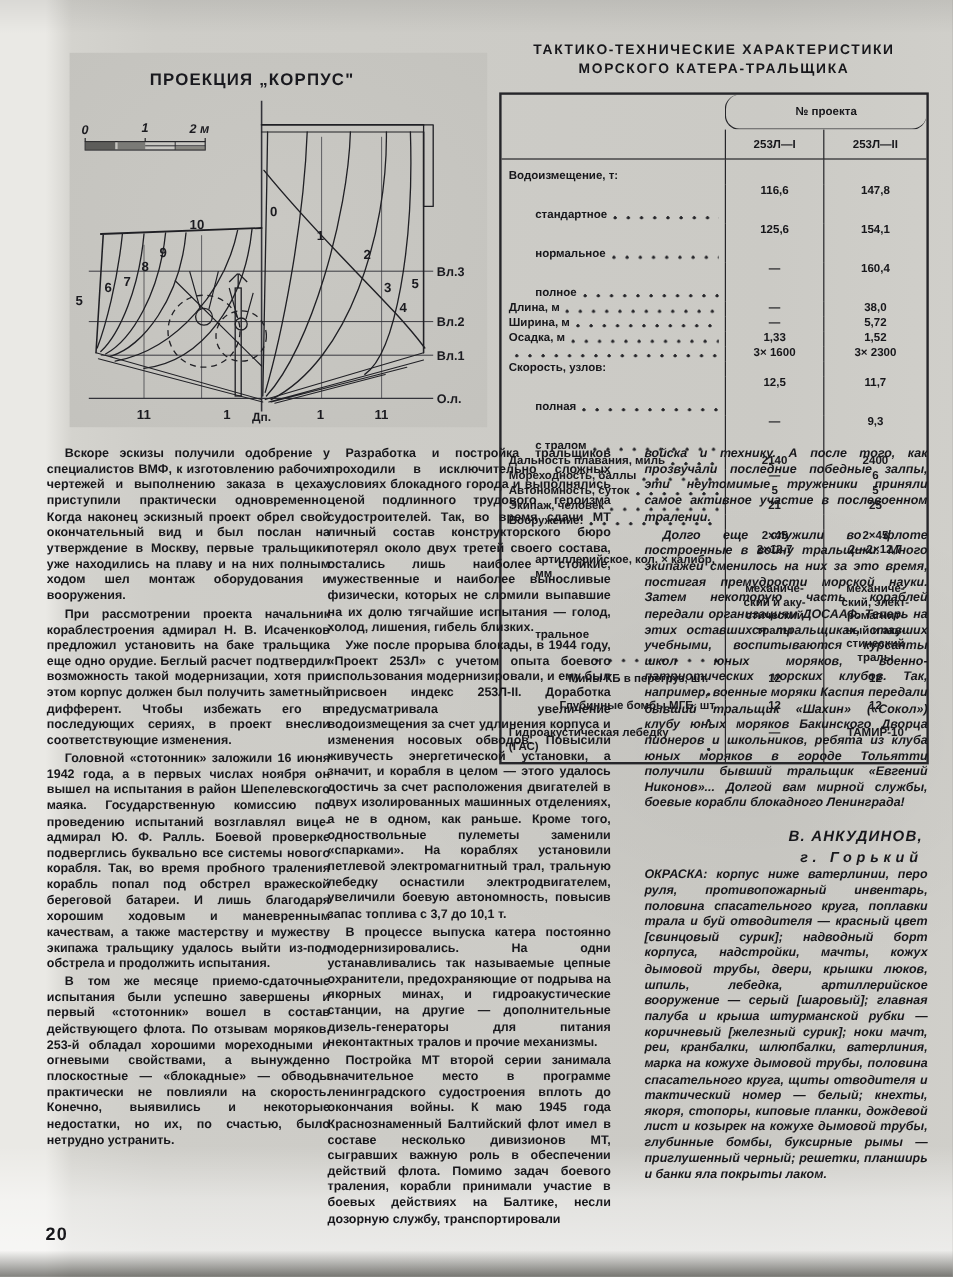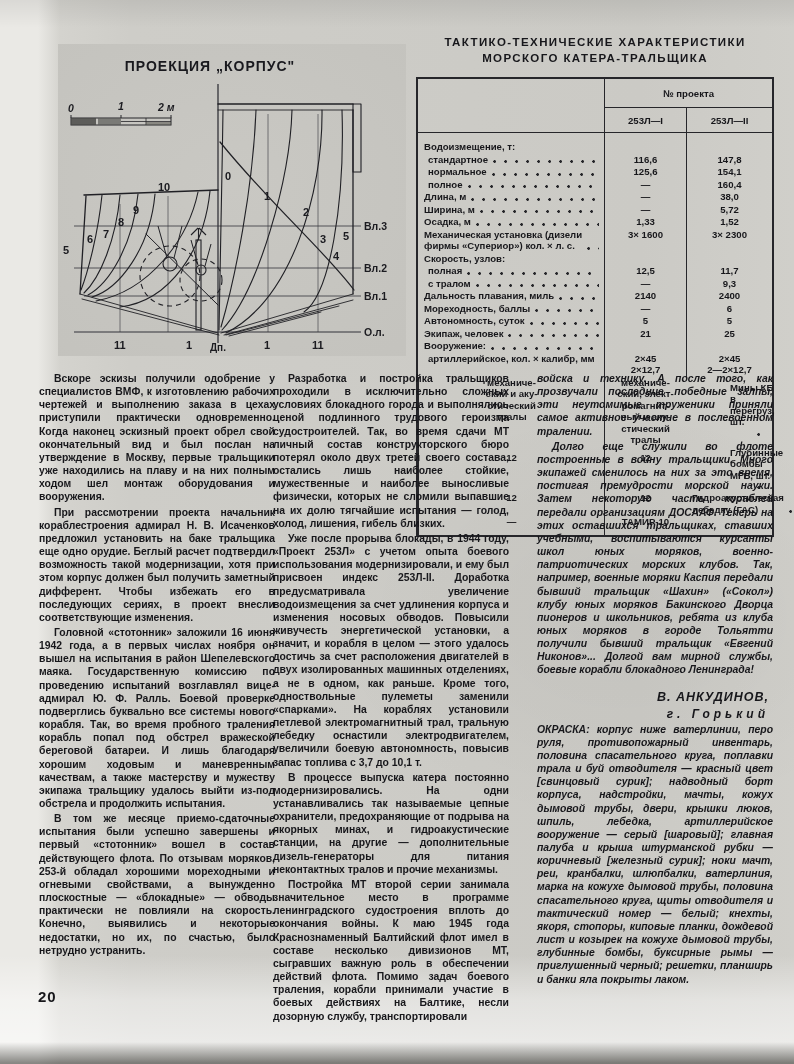--- a/index.html
+++ b/index.html
@@ -23,43 +23,43 @@
   
   .tblock{position:absolute;left:416px;top:34px;width:358px;}
   .tbltitle{text-align:center;font-weight:bold;font-size:11.5px;line-height:16px;letter-spacing:1.4px;}
   .ttable{
     margin-top:11px;border:2px solid #26262a;
     display:grid;grid-template-columns:1fr 82px 86px;
     font-size:9.6px;font-weight:bold;line-height:11.5px;
   }
   .ttable > div{min-height:2px;}
   .h-blank{border:none;}
-  .h-group{grid-column:2/4;border-left:1.6px solid #26262a;border-bottom:1.3px solid #26262a;text-align:center;padding:9px 0 7px;}
+  .h-group{grid-column:2/4;border-left:1.6px solid #26262a;border-bottom:1.3px solid #26262a;text-align:center;padding:9px 0 7px;border-radius:12px;}
   .h-sub{border-left:1.6px solid #26262a;border-bottom:1.3px solid #26262a;text-align:center;padding:7px 0 6px;}
   .h-blank2{border-bottom:1.3px solid #26262a;}
-  .cl{padding:0 2px 1px 6px;display:flex;align-items:flex-start;}
+  .cl{padding:0 2px 1px 6px;display:flex;align-items:center;}
   .cl .lbl{white-space:pre-line;}
-  .cl.ind1{padding-left:10px;}
+  .cl.ind1{padding-left:28px;margin-top:20px;}
   .cl.ind2{padding-left:44px;flex-direction:column;}
   .dots{
     flex:1 1 auto;align-self:flex-end;height:10px;min-width:10px;margin:0 3px 0 5px;
     background:radial-gradient(circle at 1.6px 6.5px,#26262a 1.1px,transparent 1.6px) 0 0/11px 10px repeat-x;
   }
   .cv{border-left:1.6px solid #26262a;text-align:center;padding:0 3px 1px;white-space:pre-line;}
   
   .col{position:absolute;top:372px;width:236px;font-size:10.4px;line-height:13.15px;font-weight:bold;text-align:justify;}
   #col1{left:39px;}
   #col2{left:273px;}
   #col3{left:537px;font-style:italic;}
   .col p{margin:0 0 2px;text-indent:15px;}
   .col p.cont{text-indent:0;}
   .sig{text-align:right;margin:12px 4px 0 0;font-size:12.5px;letter-spacing:1px;line-height:17px;}
   .sig .city{letter-spacing:4px;font-size:12px;}
   .paint{margin-top:26px;}
-  .pageno{position:absolute;left:38px;top:988px;font-size:15px;font-weight:bold;letter-spacing:1px;}
+  .pageno{position:absolute;left:38px;top:1020px;font-size:15px;font-weight:bold;letter-spacing:1px;}
 </style>
 </head>
 <body>
 
 <div class="page">
 
   <div class="diagram">
     <svg width="348" height="312" viewBox="0 0 348 312">
 
       <text x="152" y="27" text-anchor="middle" font-size="14" font-weight="bold" letter-spacing="1" fill="#19191e">ПРОЕКЦИЯ „КОРПУС"</text>
@@ -203,22 +203,20 @@
         </div>
         <div class="cv">—</div>
         <div class="cv">5,72</div>
         <div class="cl">
           <span class="lbl">Осадка, м</span>
           <span class="dots"></span>
         </div>
         <div class="cv">1,33</div>
         <div class="cv">1,52</div>
         <div class="cl">
-          <span class="lbl">Механическая установка (дизели
-фирмы «Супериор») кол. × л. с.</span>
           <span class="dots"></span>
         </div>
         <div class="cv">3× 1600</div>
         <div class="cv">3× 2300</div>
         <div class="cl">
           <span class="lbl">Скорость, узлов:</span>
         </div>
         <div class="cv"></div>
         <div class="cv"></div>
         <div class="cl ind1">
@@ -263,20 +261,24 @@
         </div>
         <div class="cv"></div>
         <div class="cv"></div>
         <div class="cl ind1">
           <span class="lbl">артиллерийское, кол. × калибр, мм</span>
         </div>
         <div class="cv">2×45
 2×12,7</div>
         <div class="cv">2×45
 2—2×12,7</div>
+        <div class="cl ind1">
+          <span class="lbl">тральное</span>
+          <span class="dots"></span>
+        </div>
         <div class="cv">механиче-
 ский и аку-
 стический
 тралы</div>
         <div class="cv">механиче-
 ский, элект-
 ромагнит-
 ный и аку-
 стический
 тралы</div>

